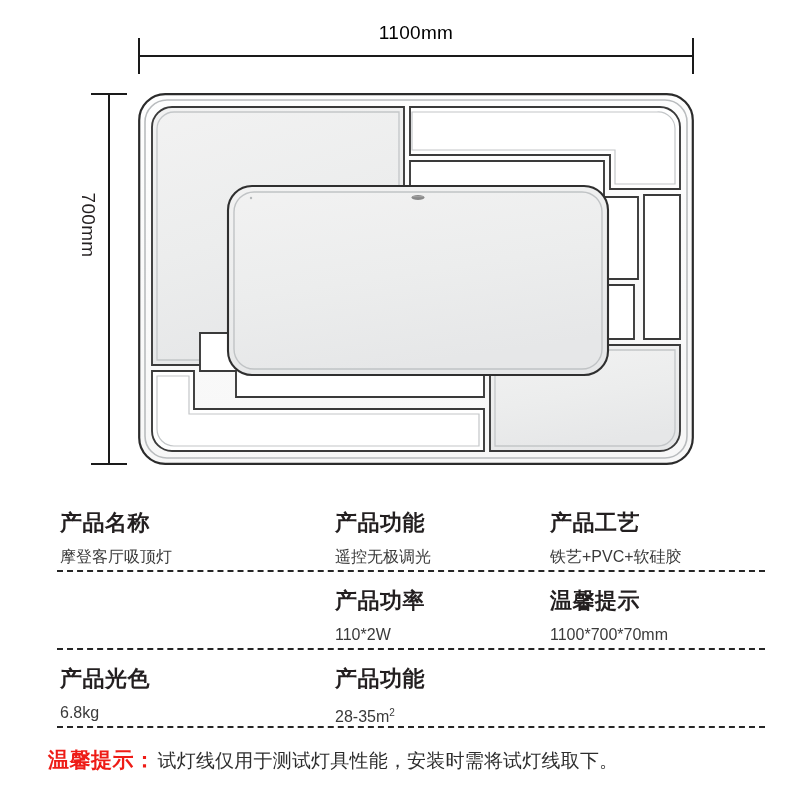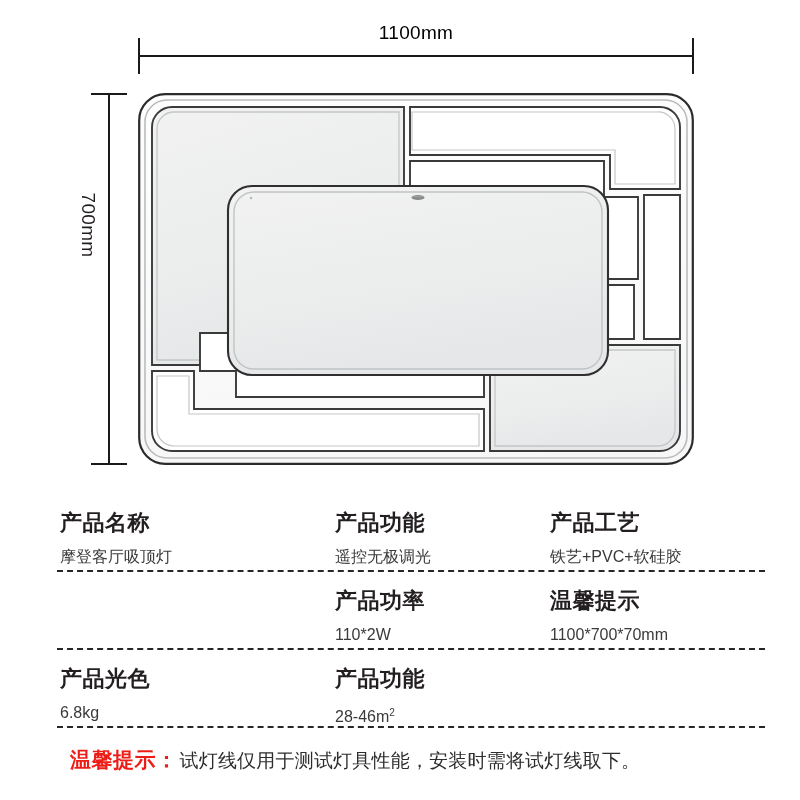--- a/index.html
+++ b/index.html
@@ -164,21 +164,21 @@
   #warning-sep {
     position: absolute;
     left: 57px;
     right: 35px;
     top: 0;
     height: 0;
     border-top: 2px dashed #262626;
   }
   #warning-line {
     position: absolute;
-    left: 70px;
+    left: 48px;
     top: 20px;
     white-space: nowrap;
   }
   #warning-label {
     font-size: 21px;
     font-weight: bold;
     color: #ee1c16;
     letter-spacing: 0.5px;
   }
   #warning-text {
@@ -296,21 +296,21 @@
   </div>
 
   <div class="spec-row">
     <div class="spec-sep"></div>
     <div class="spec-cell c1">
       <div class="spec-key">产品光色</div>
       <div class="spec-val">6.8kg</div>
     </div>
     <div class="spec-cell c2">
       <div class="spec-key">产品功能</div>
-      <div class="spec-val"><span>28-46m</span><sup>2</sup></div>
+      <div class="spec-val"><span>28-35m</span><sup>2</sup></div>
     </div>
   </div>
 </div>
 
 <div id="warning-band">
   <div id="warning-sep"></div>
   <div id="warning-line">
     <span id="warning-label">温馨提示：</span><span id="warning-text">试灯线仅用于测试灯具性能，安装时需将试灯线取下。</span>
   </div>
 </div>

